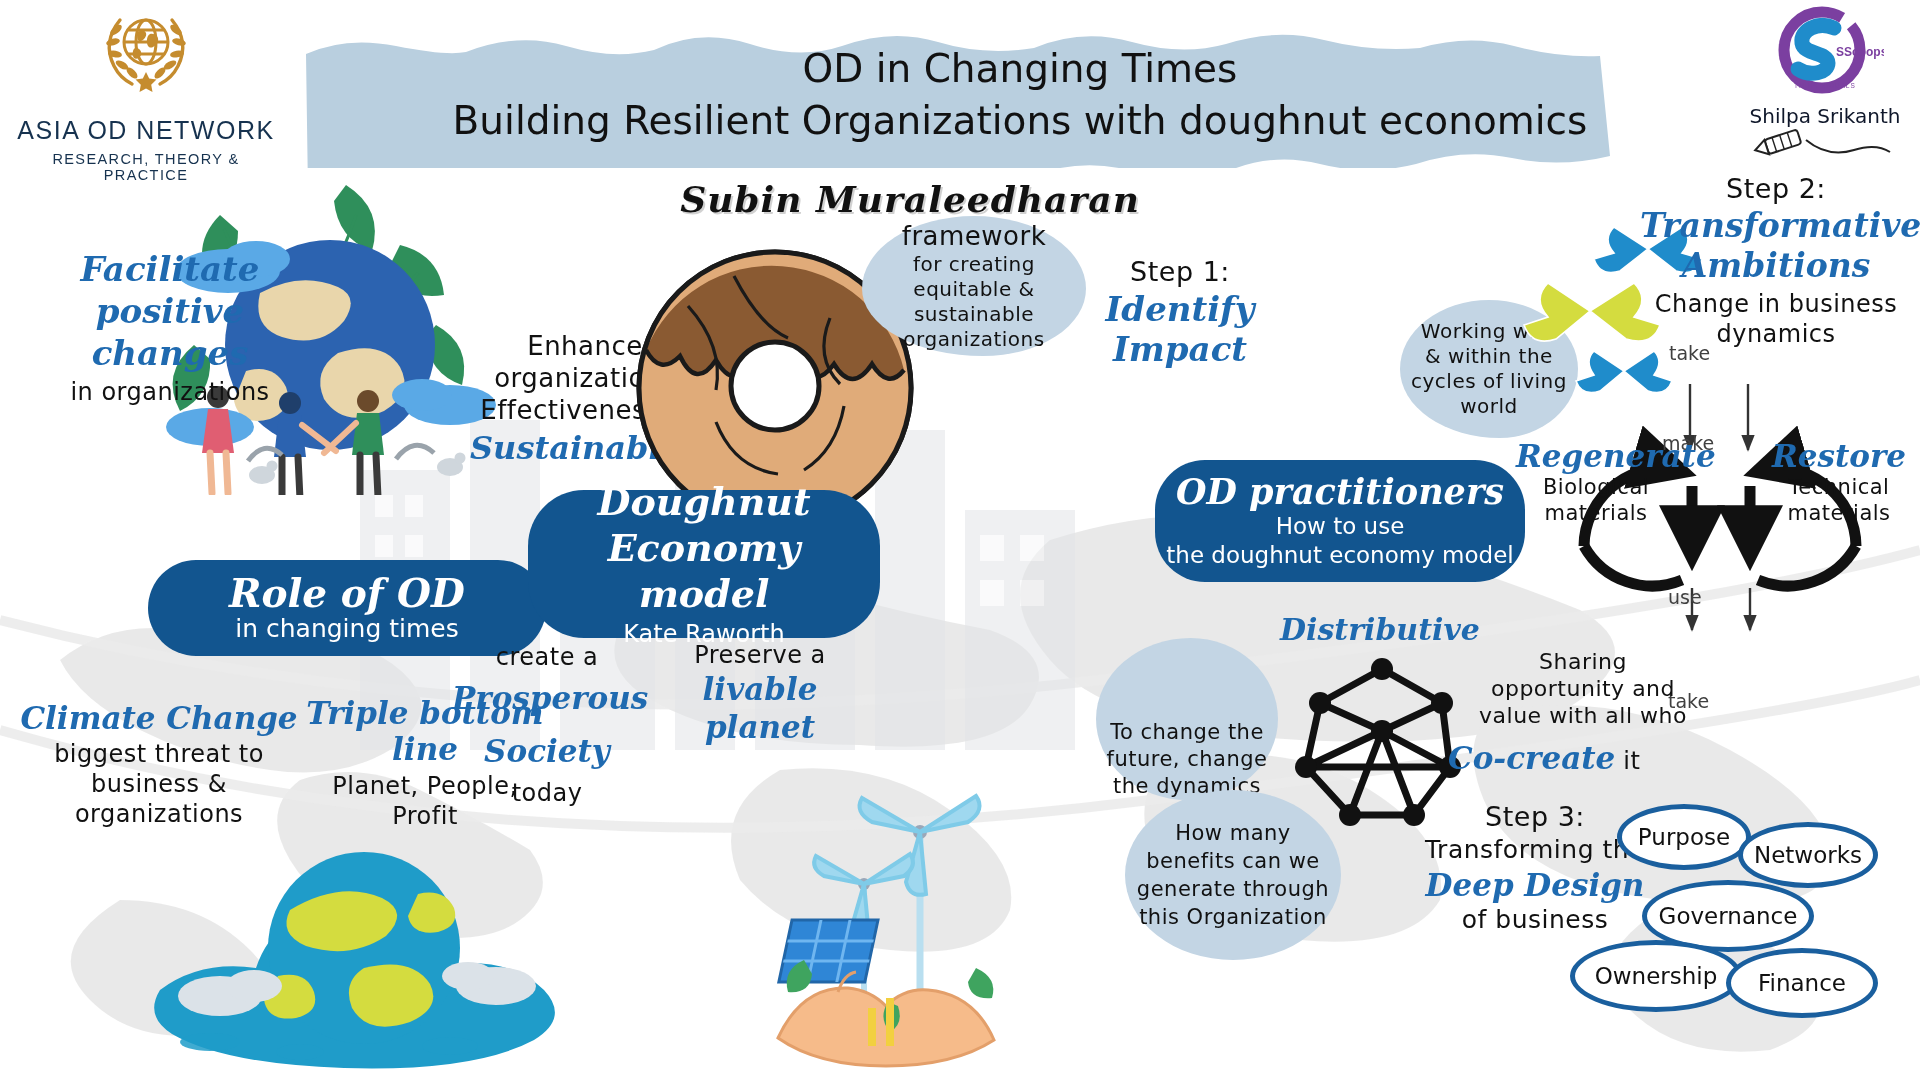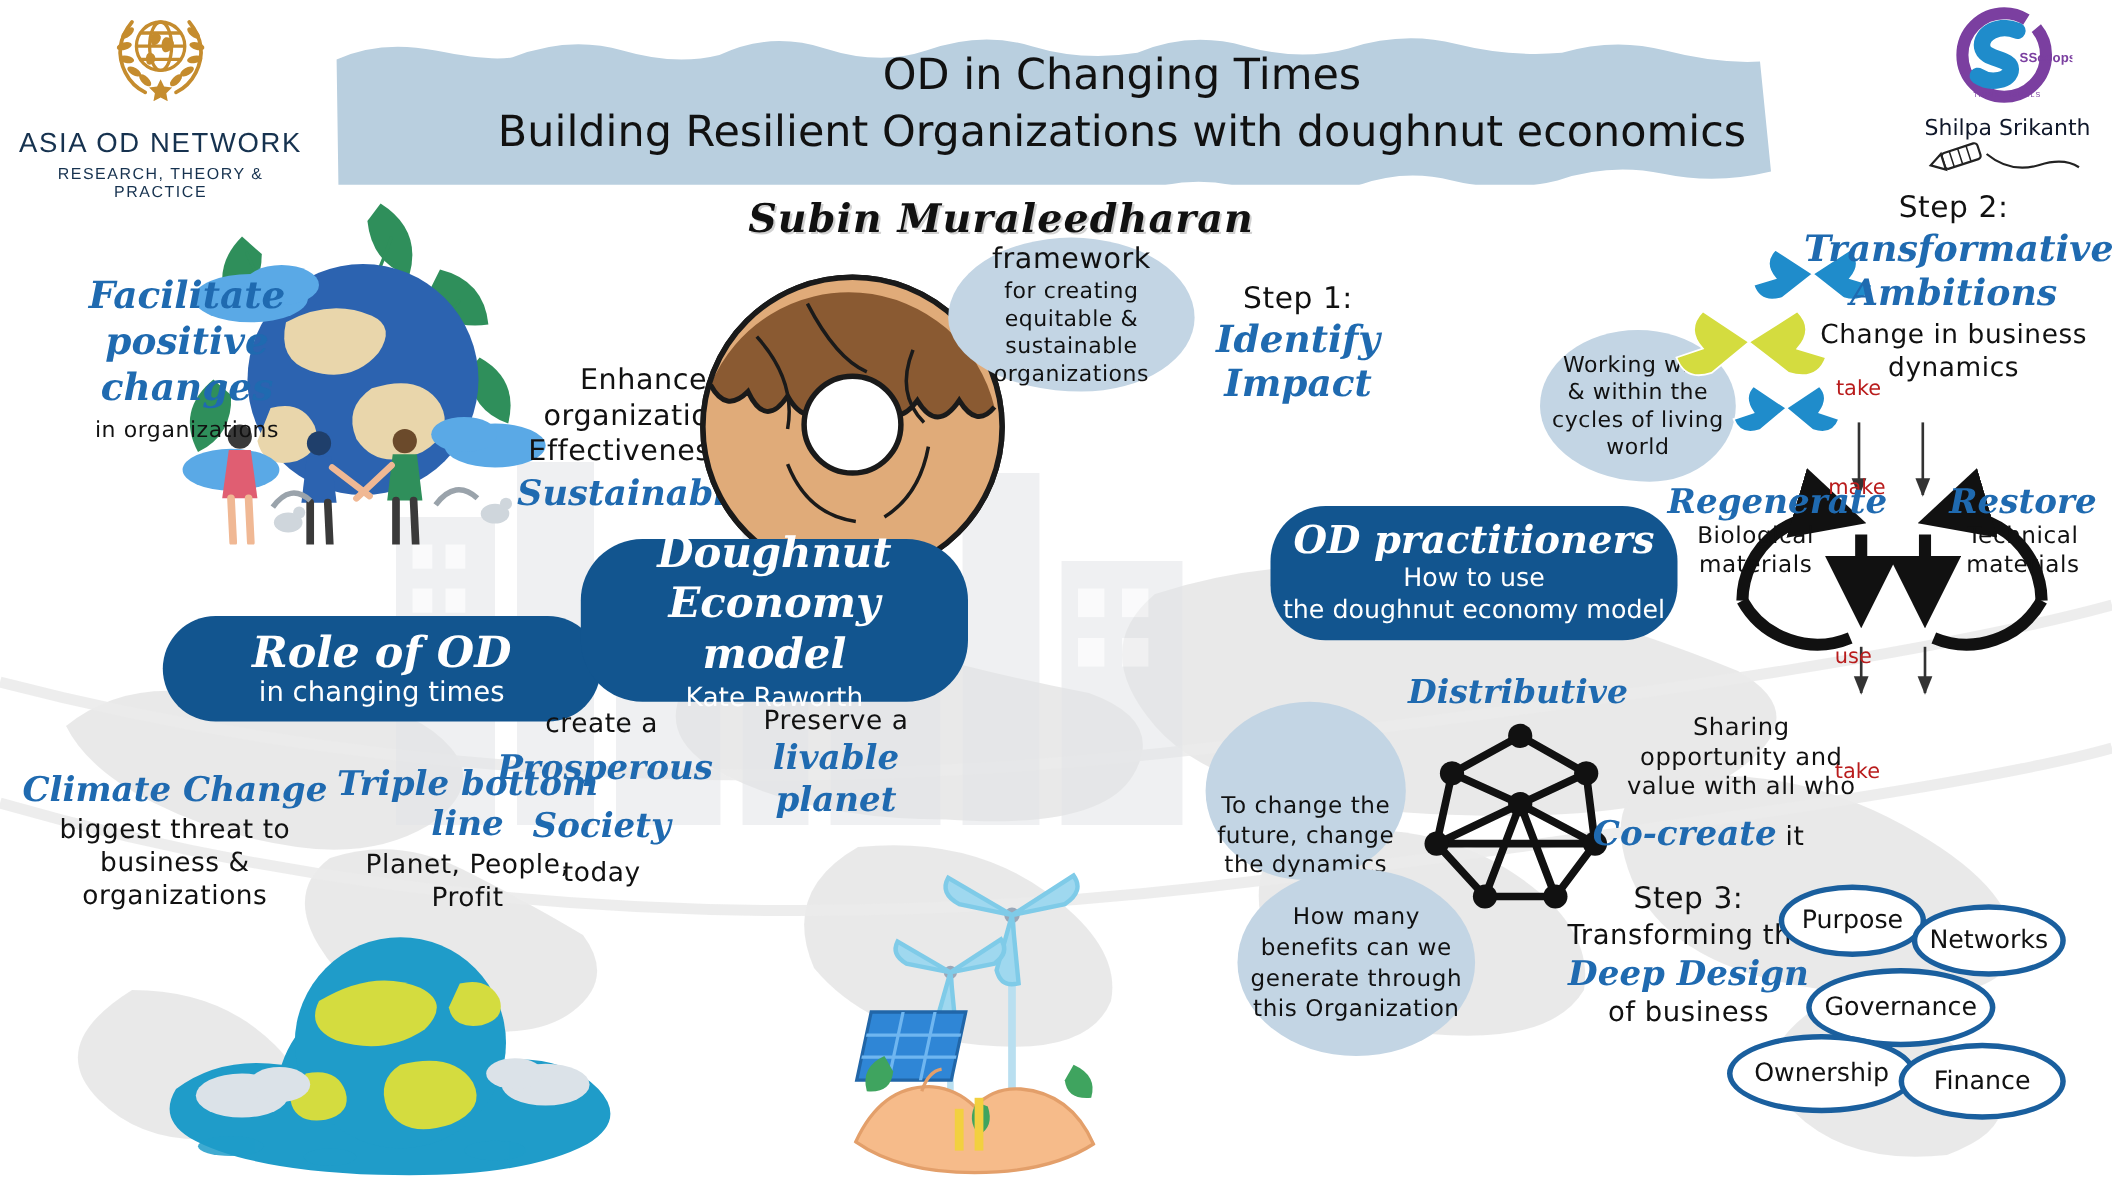--- a/index.html
+++ b/index.html
@@ -55,21 +55,21 @@
             display:flex; flex-direction:column; justify-content:center; align-items:center;
             font-family:"DejaVu Sans", sans-serif; }
 
   
   .chip { position:absolute; border:5px solid #1a5f9e; border-radius:50%;
           display:flex; align-items:center; justify-content:center; background:#fff;
           font-family:"DejaVu Sans", sans-serif; font-size:23px; color:#111; }
 
   .txt { position:absolute; text-align:center; }
 
-  .cycle-label { position:absolute; font-family:"DejaVu Sans", sans-serif; font-size:19px; color:#b91c1c; }
+  .cycle-label { position:absolute; font-family:"DejaVu Sans", sans-serif; font-size:19px; color:#404040; }
 </style>
 </head>
 <body>
 
 <div class="stage">
 
   <svg class="worldmap" viewBox="0 0 1920 600">
     <g fill="#d8d8d8">
       <path d="M60 180 q50-40 120-30 t140 10 q60 5 90 40 t-20 70 q-50 30-120 20 t-130-40 q-60-30-80-70z"></path>
       <path d="M300 300 q60-20 120 10 t110 60 q30 40-10 70 t-130 10 q-70-20-100-70 t10-80z"></path>
@@ -230,21 +230,21 @@
     <g fill="#cfd6dc">
       <ellipse cx="112" cy="300" rx="13" ry="9"></ellipse>
         <circle cx="122" cy="291" r="5.5"></circle>
       <ellipse cx="300" cy="292" rx="13" ry="9"></ellipse>
         <circle cx="310" cy="283" r="5.5"></circle>
     </g>
   </svg>
 
   <div class="txt" style="left:20px;top:248px;width:300px">
     <div class="script blue" style="font-size:34px;line-height:42px">Facilitate positive changes</div>
-    <div class="hand ink" style="font-size:20px;margin-top:4px">in organizations</div>
+    <div class="hand ink" style="font-size:24px;margin-top:4px">in organizations</div>
   </div>
 
   <div class="pill" style="left:148px;top:560px;width:398px;height:96px;border-radius:48px">
     <div class="s1" style="font-size:39px;line-height:42px">Role of OD</div>
     <div class="s2" style="font-size:25px;line-height:30px">in changing times</div>
   </div>
 
   <div class="txt" style="left:14px;top:700px;width:290px">
     <div class="script blue" style="font-size:31px">Climate Change</div>
     <div class="hand ink" style="font-size:24px;line-height:30px;margin-top:3px">biggest threat to business &amp; organizations</div>

